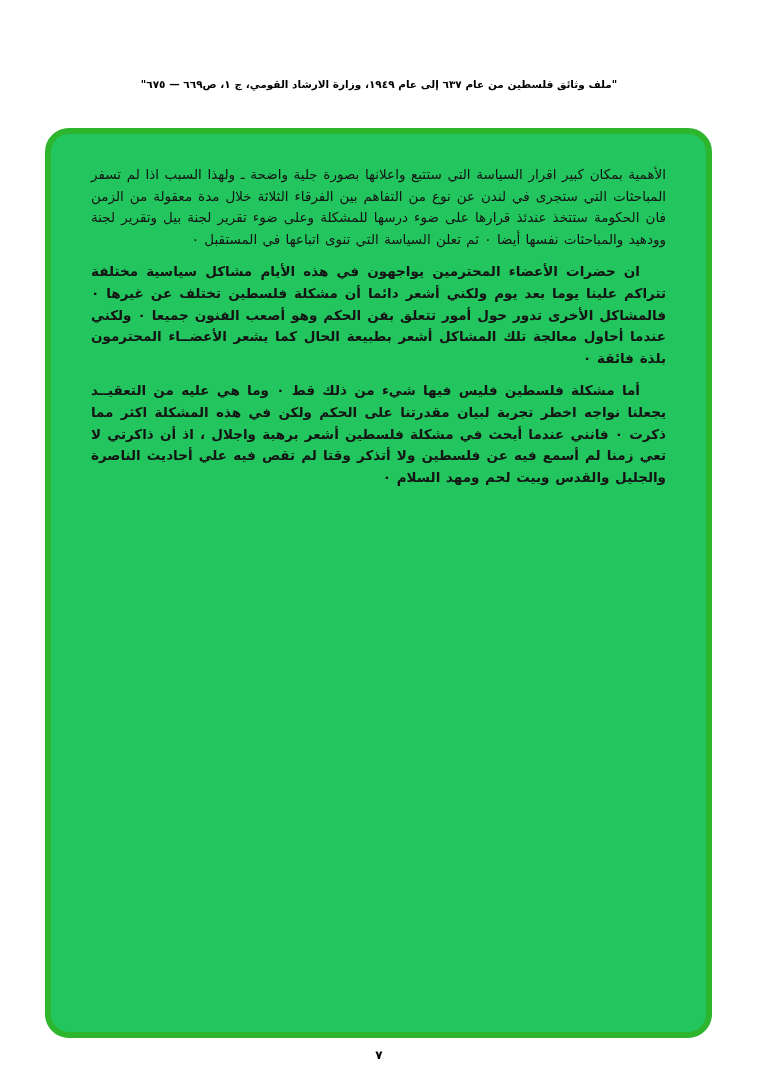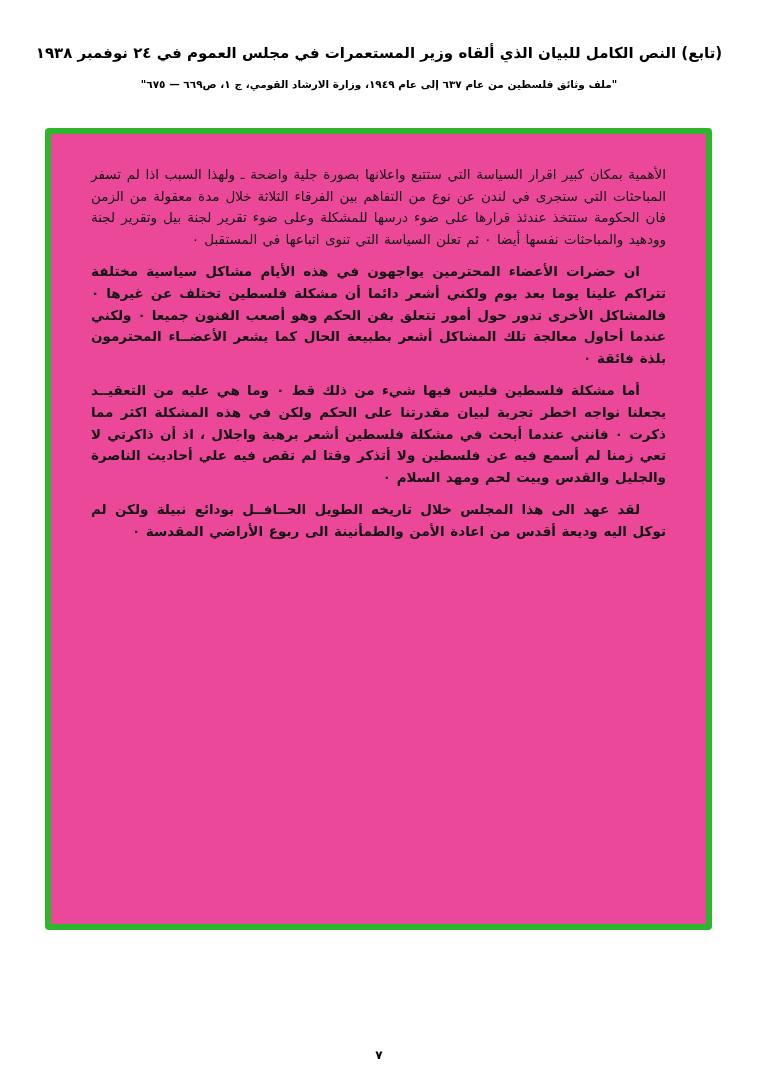--- a/index.html
+++ b/index.html
@@ -37,27 +37,27 @@
     font-weight: bold;
     font-size: 10.5px;
     color: #000000;
     direction: rtl;
   }
   .content-frame {
     position: absolute;
     top: 128px;
     left: 45px;
     width: 667px;
-    height: 802px;
+    height: 910px;
     box-sizing: border-box;
     border-style: solid;
     border-width: 6px;
-    border-radius: 4px;
+    border-radius: 24px;
     padding: 30px 40px 20px 40px;
-    background: #ec4899;
+    background: #22c55e;
     direction: rtl;
   }
   .content-frame p {
     margin: 0 0 11px 0;
     font-size: 13.5px;
     line-height: 1.6;
     text-align: justify;
     color: #141414;
     word-spacing: 1px;
   }
@@ -74,26 +74,24 @@
     font-size: 12px;
     font-weight: bold;
     color: #000000;
   }
 </style>
 </head>
 <body>
 
 <div class="page">
 
-  <div class="header-title">(تابع) النص الكامل للبيان الذي ألقاه وزير المستعمرات في مجلس العموم في ٢٤ نوفمبر ١٩٣٨</div>
 
   <div class="source-citation">"ملف وثائق فلسطين من عام ٦٣٧ إلى عام ١٩٤٩، وزارة الارشاد القومي، ج ١، ص٦٦٩ — ٦٧٥"</div>
 
   <div class="content-frame" id="content-frame" style="border-color: rgb(45, 181, 45);">
     <p>الأهمية بمكان كبير اقرار السياسة التي ستتبع واعلانها بصورة جلية واضحة ـ ولهذا السبب اذا لم تسفر المباحثات التي ستجرى في لندن عن نوع من التفاهم بين الفرقاء الثلاثة خلال مدة معقولة من الزمن فان الحكومة ستتخذ عندئذ قرارها على ضوء درسها للمشكلة وعلى ضوء تقرير لجنة بيل وتقرير لجنة وودهيد والمباحثات نفسها أيضا ٠ ثم تعلن السياسة التي تنوى اتباعها في المستقبل ٠</p>
     <p class="indent">ان حضرات الأعضاء المحترمين يواجهون في هذه الأيام مشاكل سياسية مختلفة تتراكم علينا يوما بعد يوم ولكني أشعر دائما أن مشكلة فلسطين تختلف عن غيرها ٠ فالمشاكل الأخرى تدور حول أمور تتعلق بفن الحكم وهو أصعب الفنون جميعا ٠ ولكني عندما أحاول معالجة تلك المشاكل أشعر بطبيعة الحال كما يشعر الأعضــاء المحترمون بلذة فائقة ٠</p>
     <p class="indent">أما مشكلة فلسطين فليس فيها شيء من ذلك قط ٠ وما هي عليه من التعقيــد يجعلنا نواجه اخطر تجربة لبيان مقدرتنا على الحكم ولكن في هذه المشكلة اكثر مما ذكرت ٠ فانني عندما أبحث في مشكلة فلسطين أشعر برهبة واجلال ، اذ أن ذاكرتي لا تعي زمنا لم أسمع فيه عن فلسطين ولا أتذكر وقتا لم تقص فيه علي أحاديث الناصرة والجليل والقدس وبيت لحم ومهد السلام ٠</p>
-    <p class="indent">لقد عهد الى هذا المجلس خلال تاريخه الطويل الحــافــل بودائع نبيلة ولكن لم توكل اليه وديعة أقدس من اعادة الأمن والطمأنينة الى ربوع الأراضي المقدسة ٠</p>
   </div>
 
   <div class="page-number">٧</div>
 
 </div>
 
 </body></html>

